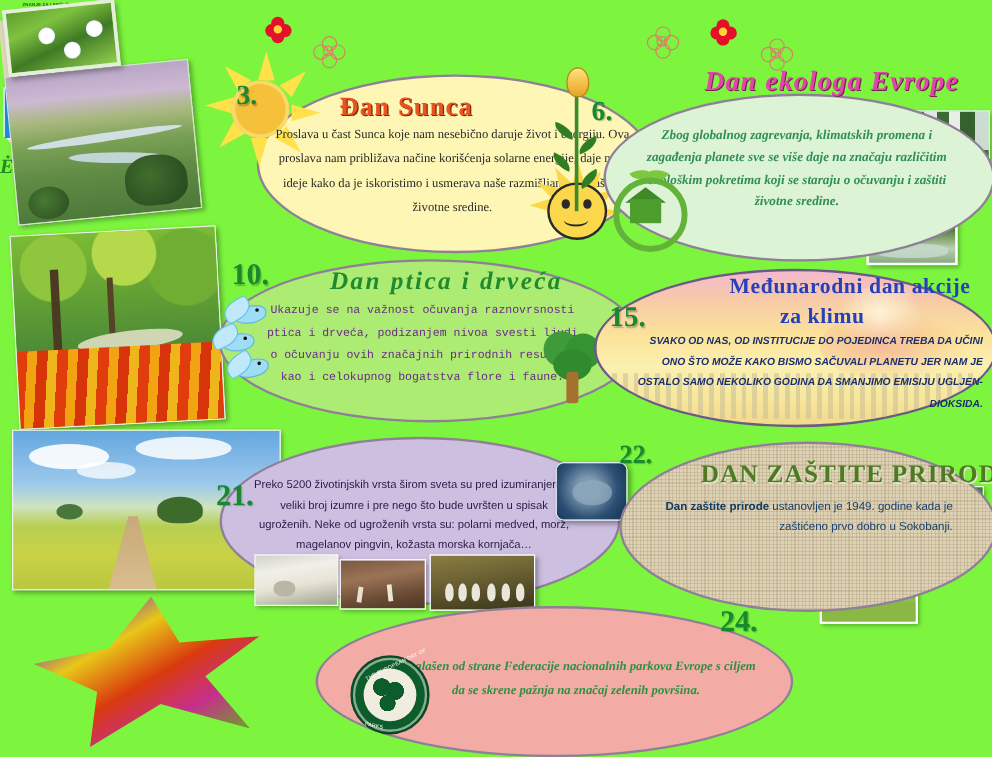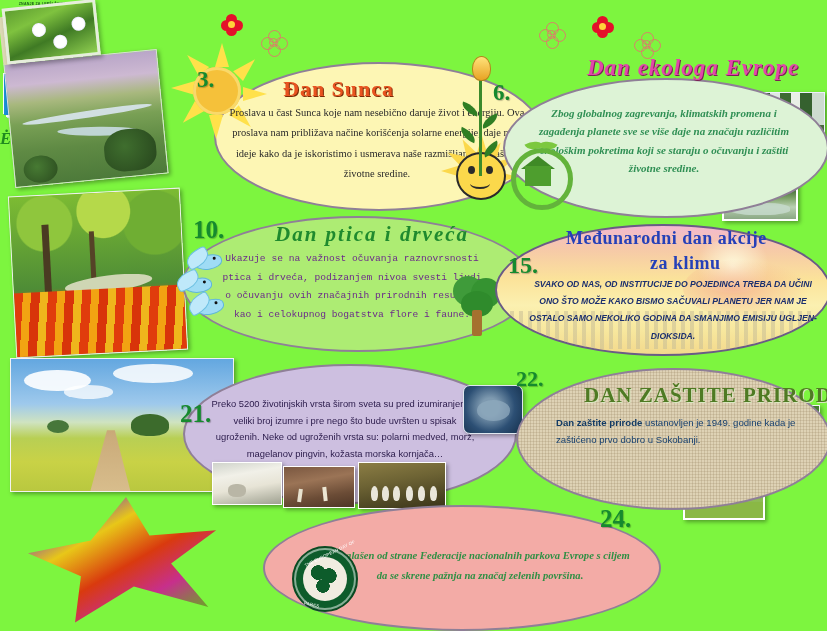--- a/index.html
+++ b/index.html
@@ -170,37 +170,37 @@
     font-style:italic;font-weight:bold;font-size:23px;color:#e246aa;letter-spacing:1px;
     text-shadow:1px 1px 0 #7c1f55;}
   #p-ekolog{left:528px;top:104px;width:272px;font-family:"Liberation Serif",serif;
     font-style:italic;font-size:11px;color:#2f8f54;line-height:1.66;text-align:center;font-weight:bold;}
 
   #t-ptica{left:275px;top:222px;font-family:"Liberation Serif",serif;
     font-style:italic;font-weight:bold;font-size:21px;color:#1f8a2e;letter-spacing:2px;}
   #p-ptica{left:218px;top:250px;width:268px;font-family:"Liberation Mono",monospace;
     font-size:9.6px;color:#6b2a8a;line-height:1.95;text-align:center;}
 
-  #t-klima1{left:566px;top:228px;font-family:"Liberation Serif",serif;
+  #t-klima1{left:608px;top:228px;font-family:"Liberation Serif",serif;
     font-weight:bold;font-size:18px;color:#2540b8;letter-spacing:.5px;}
   #t-klima2{left:650px;top:253px;font-family:"Liberation Serif",serif;
     font-weight:bold;font-size:18px;color:#2540b8;letter-spacing:.5px;}
   #p-klima{left:527px;top:276px;width:292px;font-family:"Liberation Sans",sans-serif;
-    font-style:italic;font-weight:bold;font-size:8.6px;color:#1b2f6e;line-height:2.0;text-align:center;}
+    font-style:italic;font-weight:bold;font-size:8.6px;color:#1b2f6e;line-height:2.0;text-align:right;}
 
   #t-vrsta{left:277px;top:368px;font-family:"Liberation Serif",serif;
     font-weight:bold;font-size:21px;color:#9e2b2b;letter-spacing:.5px;}
   #p-vrsta{left:211px;top:396px;width:268px;font-family:"Liberation Sans",sans-serif;
     font-size:9.4px;color:#2a1a4a;line-height:1.78;text-align:center;}
 
   #t-priroda{left:584px;top:383px;font-family:"Liberation Serif",serif;
     font-weight:bold;font-size:21px;color:#4f7a23;letter-spacing:1px;
     text-shadow:1px 1px 0 #d9e6c0;}
-  #p-priroda{left:556px;top:415px;width:252px;font-family:"Liberation Sans",sans-serif;
-    font-size:9.6px;color:#17406f;line-height:1.75;text-align:left;}
+  #p-priroda{left:542px;top:415px;width:252px;font-family:"Liberation Sans",sans-serif;
+    font-size:9.6px;color:#17406f;line-height:1.75;text-align:right;}
   #p-priroda b{color:#123a64;}
 
   #t-parkova{left:369px;top:516px;font-family:"Liberation Sans",sans-serif;
     font-weight:bold;font-size:21px;color:#2222d8;letter-spacing:.5px;
     text-shadow:1px 1px 0 #9b9bf0;}
   #p-parkova{left:330px;top:546px;width:300px;font-family:"Liberation Serif",serif;
     font-style:italic;font-weight:bold;font-size:10.6px;color:#2f8f44;line-height:1.9;text-align:center;}
 
   
   .daynum{position:absolute;font-family:"Liberation Serif",serif;font-weight:bold;

